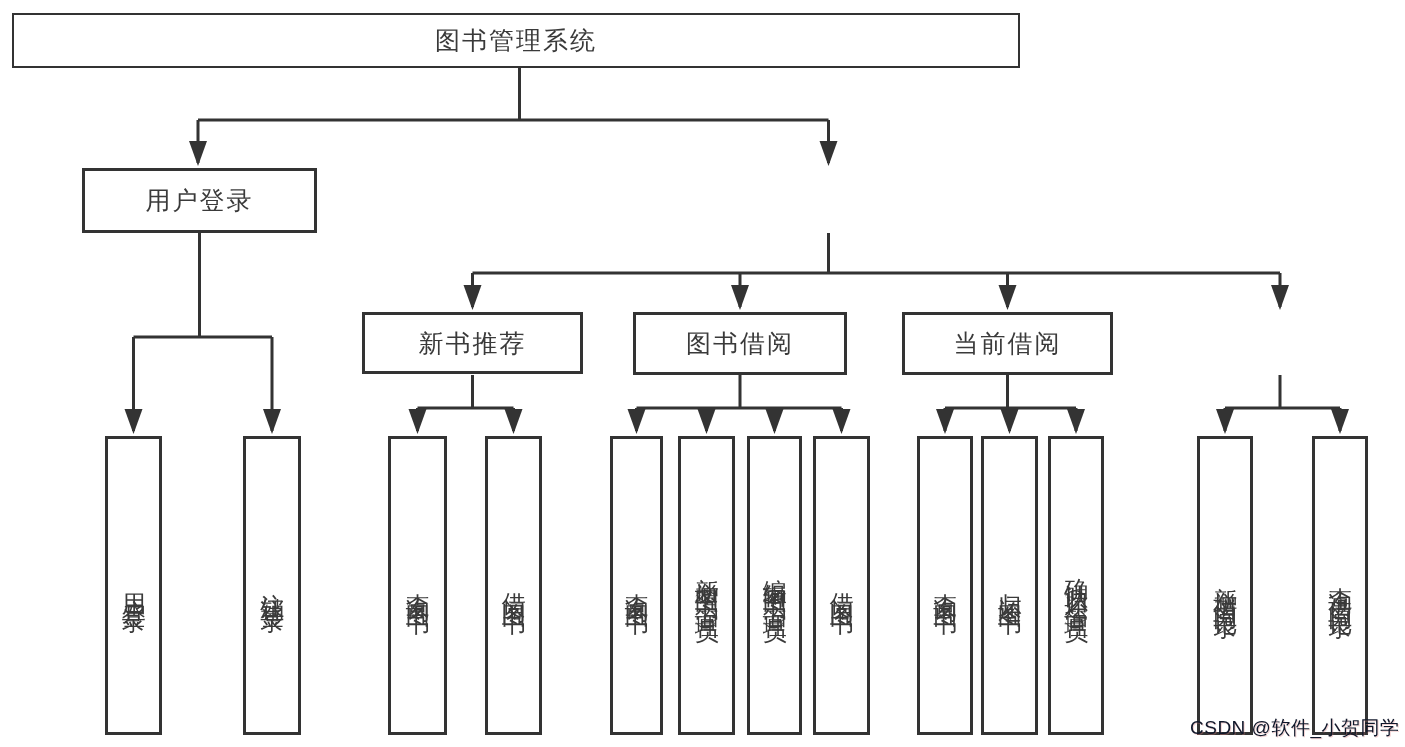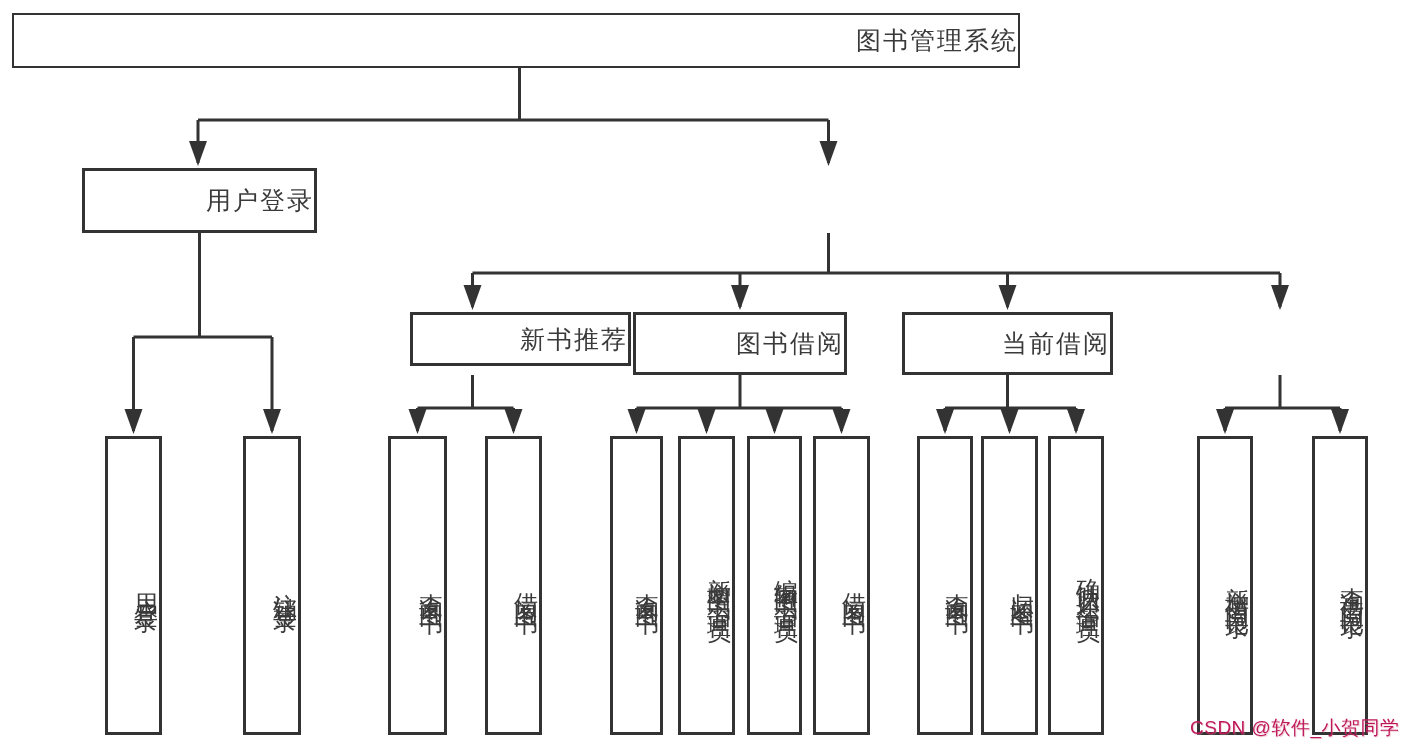--- a/index.html
+++ b/index.html
@@ -3,33 +3,33 @@
 <meta charset="utf-8">
 <style>
   html,body{margin:0;padding:0;background:#fff;}
   .stage{
     position:relative;width:1405px;height:747px;background:#ffffff;overflow:hidden;
     font-family:"Liberation Sans","DejaVu Sans",sans-serif;color:#3a3a3a;
   }
   .connectors{position:absolute;left:0;top:0;width:1405px;height:747px;}
   .node{
     position:absolute;box-sizing:border-box;border:3px solid #333333;background:#ffffff;
-    display:flex;align-items:center;justify-content:flex-end;
+    display:flex;align-items:center;justify-content:center;
   }
   .node.root{border-width:2px;}
   .lbl{
     font-size:25px;letter-spacing:2px;color:#3a3a3a;white-space:nowrap;line-height:1;
   }
   .lbl-v{
     writing-mode:vertical-rl;text-orientation:mixed;
     font-size:24px;letter-spacing:6px;color:#3a3a3a;line-height:1.1;white-space:nowrap;
   }
   .watermark{
     position:absolute;left:1190px;top:715px;width:210px;
-    font-size:19px;color:#be185d;letter-spacing:0.5px;white-space:nowrap;
+    font-size:19px;color:#0f172a;letter-spacing:0.5px;white-space:nowrap;
     text-shadow:1px 1px 0 rgba(221,130,130,0.35);
   }
 </style>
 </head>
 <body>
 
 <div class="stage">
 
   <svg class="connectors" viewBox="0 0 1405 747" xmlns="http://www.w3.org/2000/svg" aria-hidden="true">
     <path fill="none" stroke="#333333" stroke-width="3" d="M519.5 68 V120 M198 120 H828.5 M198 120 V163 M828.5 120 V163
@@ -63,21 +63,21 @@
   </svg>
 
   <div class="node root" style="left:12px;top:13px;width:1008px;height:55px;">
     <span class="lbl">图书管理系统</span>
   </div>
 
   <div class="node" style="left:82px;top:168px;width:235px;height:65px;">
     <span class="lbl">用户登录</span>
   </div>
 
-  <div class="node" style="left:362px;top:312px;width:221px;height:54px;margin-left:48px;">
+  <div class="node" style="left:362px;top:312px;width:221px;height:62px;">
     <span class="lbl">新书推荐</span>
   </div>
   <div class="node" style="left:902px;top:312px;width:211px;height:63px;">
     <span class="lbl">当前借阅</span>
   </div>
   <div class="node" style="left:633px;top:312px;width:214px;height:63px;">
     <span class="lbl">图书借阅</span>
   </div>
 
   <div class="node" style="left:105px;top:436px;width:57px;height:299px;">

